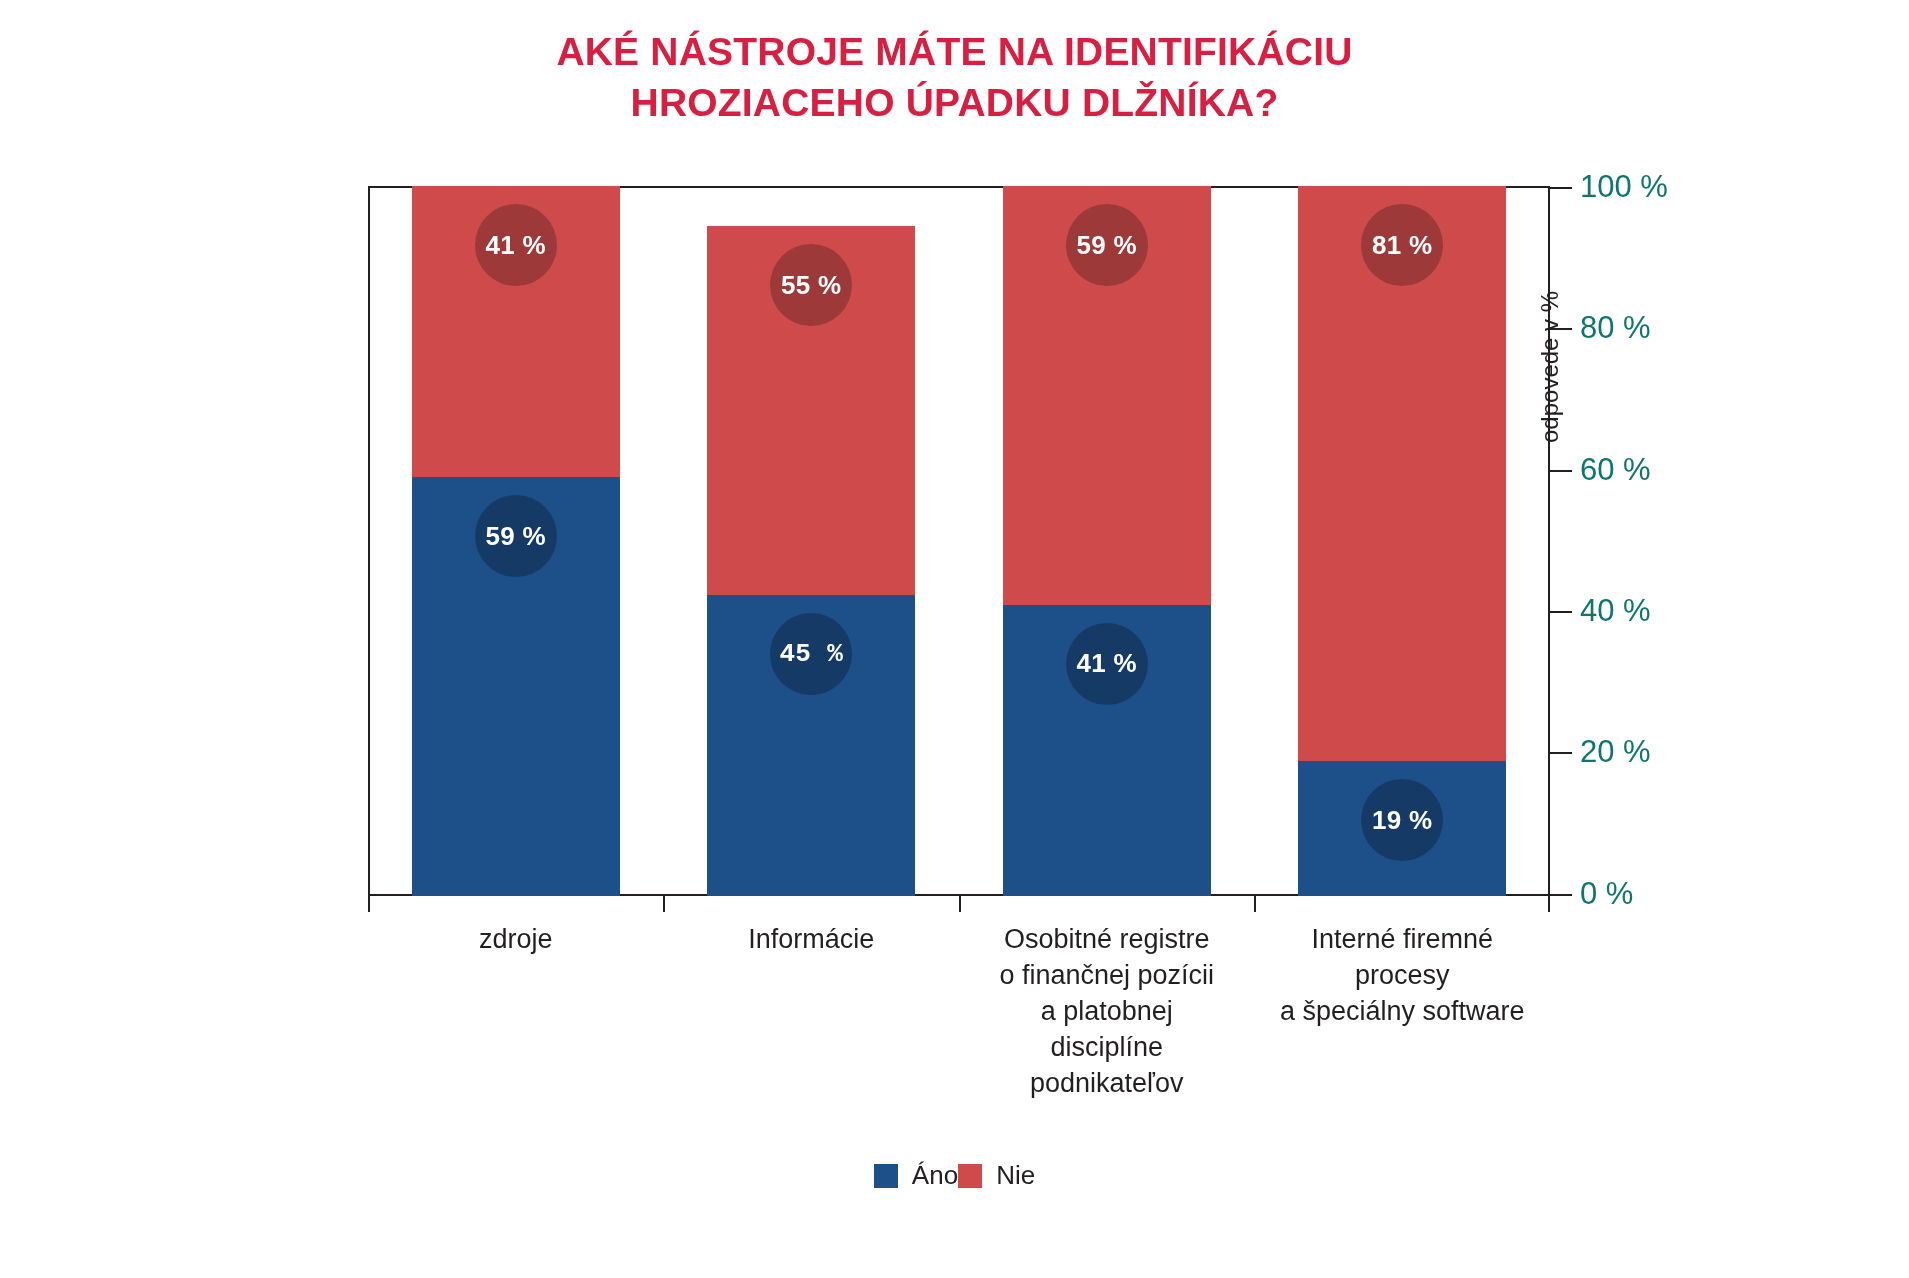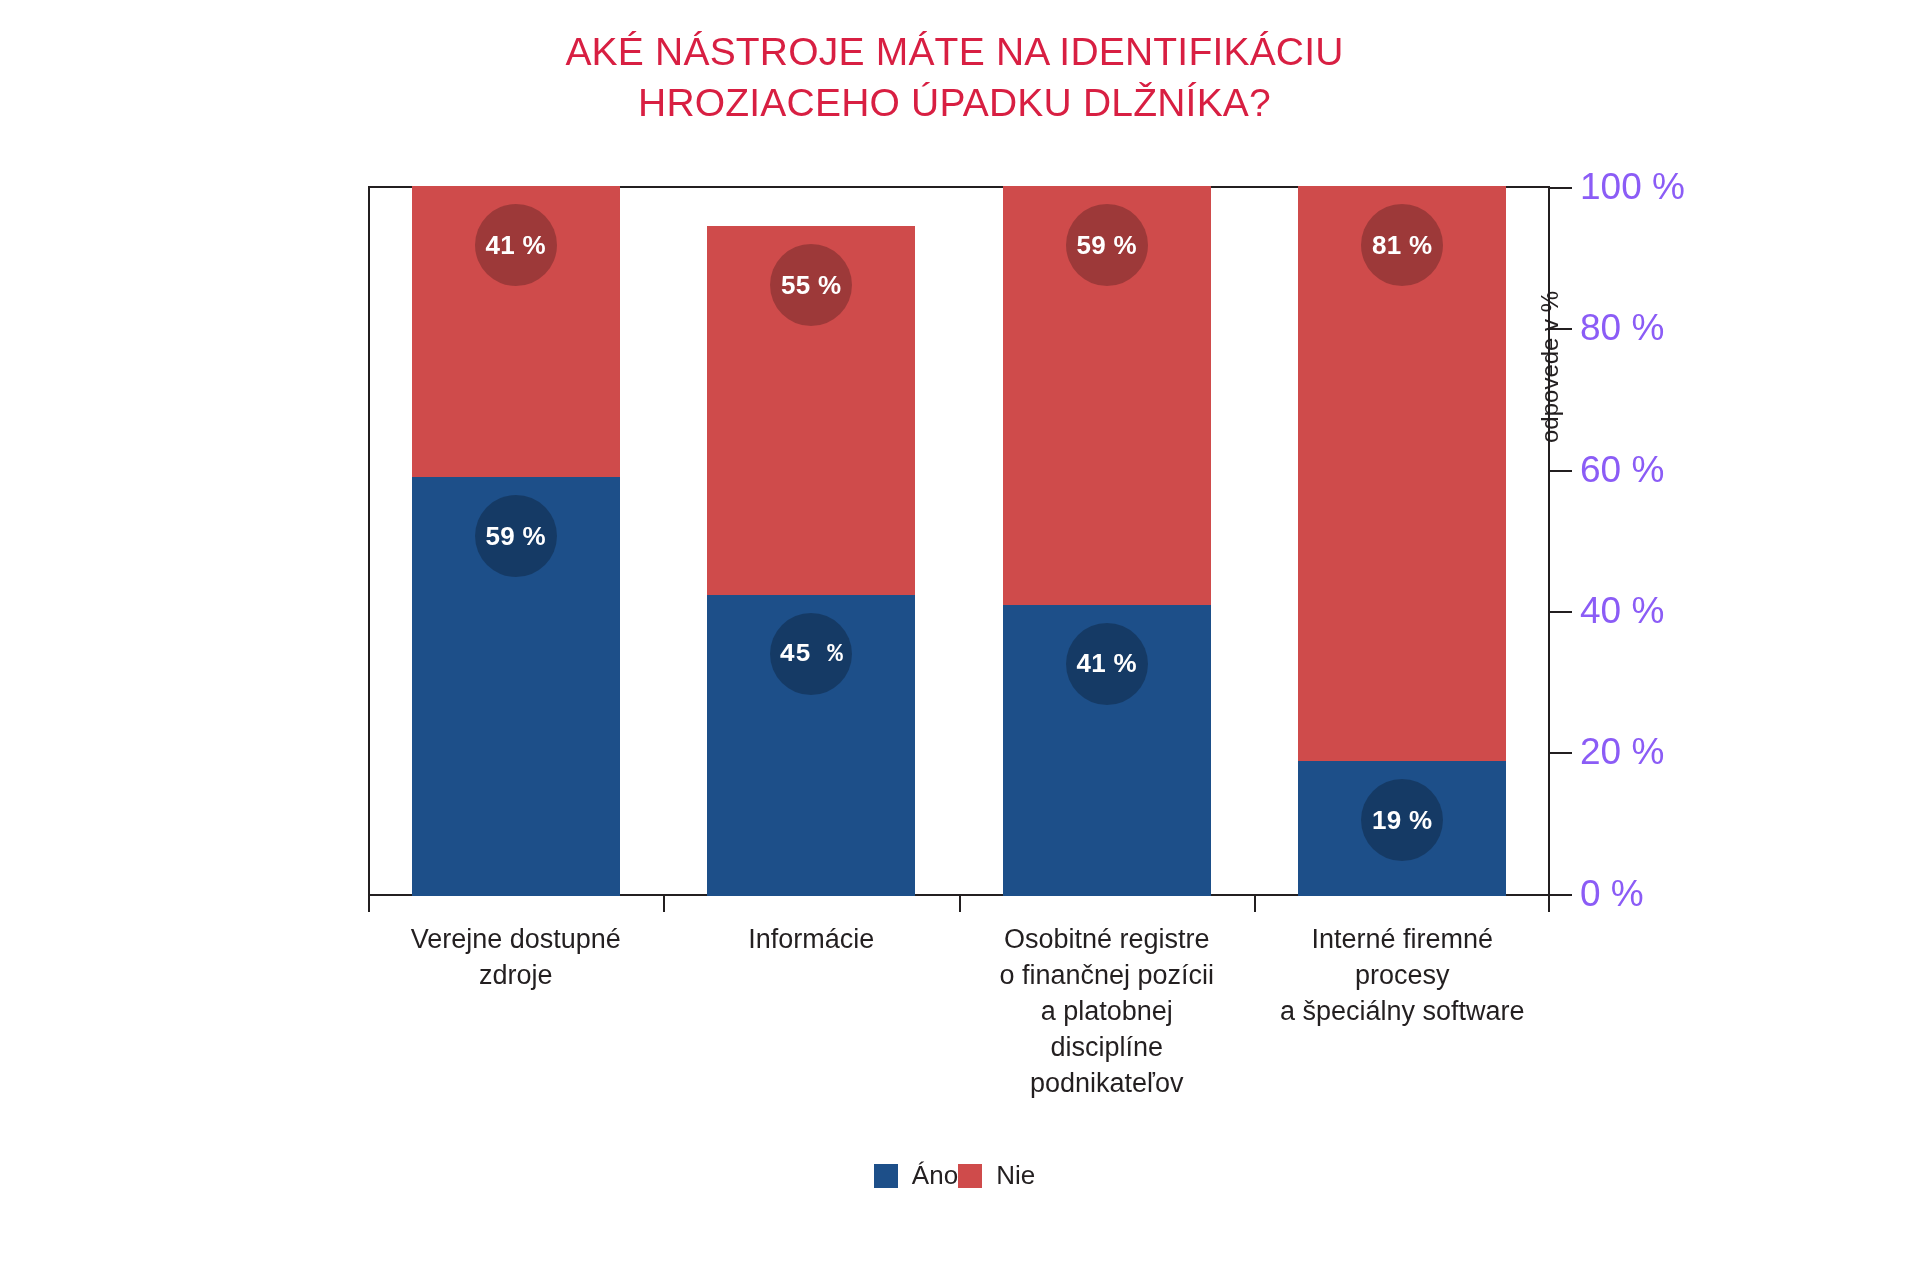--- a/index.html
+++ b/index.html
@@ -17,21 +17,21 @@
   }
 
   
   .chart-title {
     position: absolute;
     top: 26px;
     left: 0;
     width: 1909px;
     text-align: center;
     color: #d81f42;
-    font-weight: normal;
+    font-weight: bold;
     font-size: 39px;
     line-height: 1.32;
     letter-spacing: 0.2px;
   }
   .chart-title .line {
     display: block;
   }
 
   
   .plot-wrap {
@@ -120,22 +120,22 @@
     position: absolute;
     left: 0;
     height: 0;
     width: 22px;
     border-top: 2px solid #231f20;
   }
   .y-label {
     position: absolute;
     left: 30px;
     transform: translateY(-50%);
-    font-size: 37px;
-    color: #8b5cf6;
+    font-size: 31px;
+    color: #0f766e;
     white-space: nowrap;
     text-align: right;
   }
   .axis-title {
     position: absolute;
     left: 1536px;
     top: 443px;
     transform: rotate(-90deg);
     transform-origin: left top;
     font-size: 24px;
@@ -286,21 +286,20 @@
 <div class="x-ticks">
   <div class="x-tick" style="left:0px;"></div>
   <div class="x-tick" style="left:295px;"></div>
   <div class="x-tick" style="left:591px;"></div>
   <div class="x-tick" style="left:886px;"></div>
   <div class="x-tick" style="left:1180px;"></div>
 </div>
 
 <div class="cat-labels">
   <div class="cat">
-    <span>Verejne dostupné</span>
     <span>zdroje</span>
   </div>
   <div class="cat">
     <span>Informácie</span>
   </div>
   <div class="cat">
     <span>Osobitné registre</span>
     <span>o finančnej pozícii</span>
     <span>a platobnej</span>
     <span>disciplíne</span>

